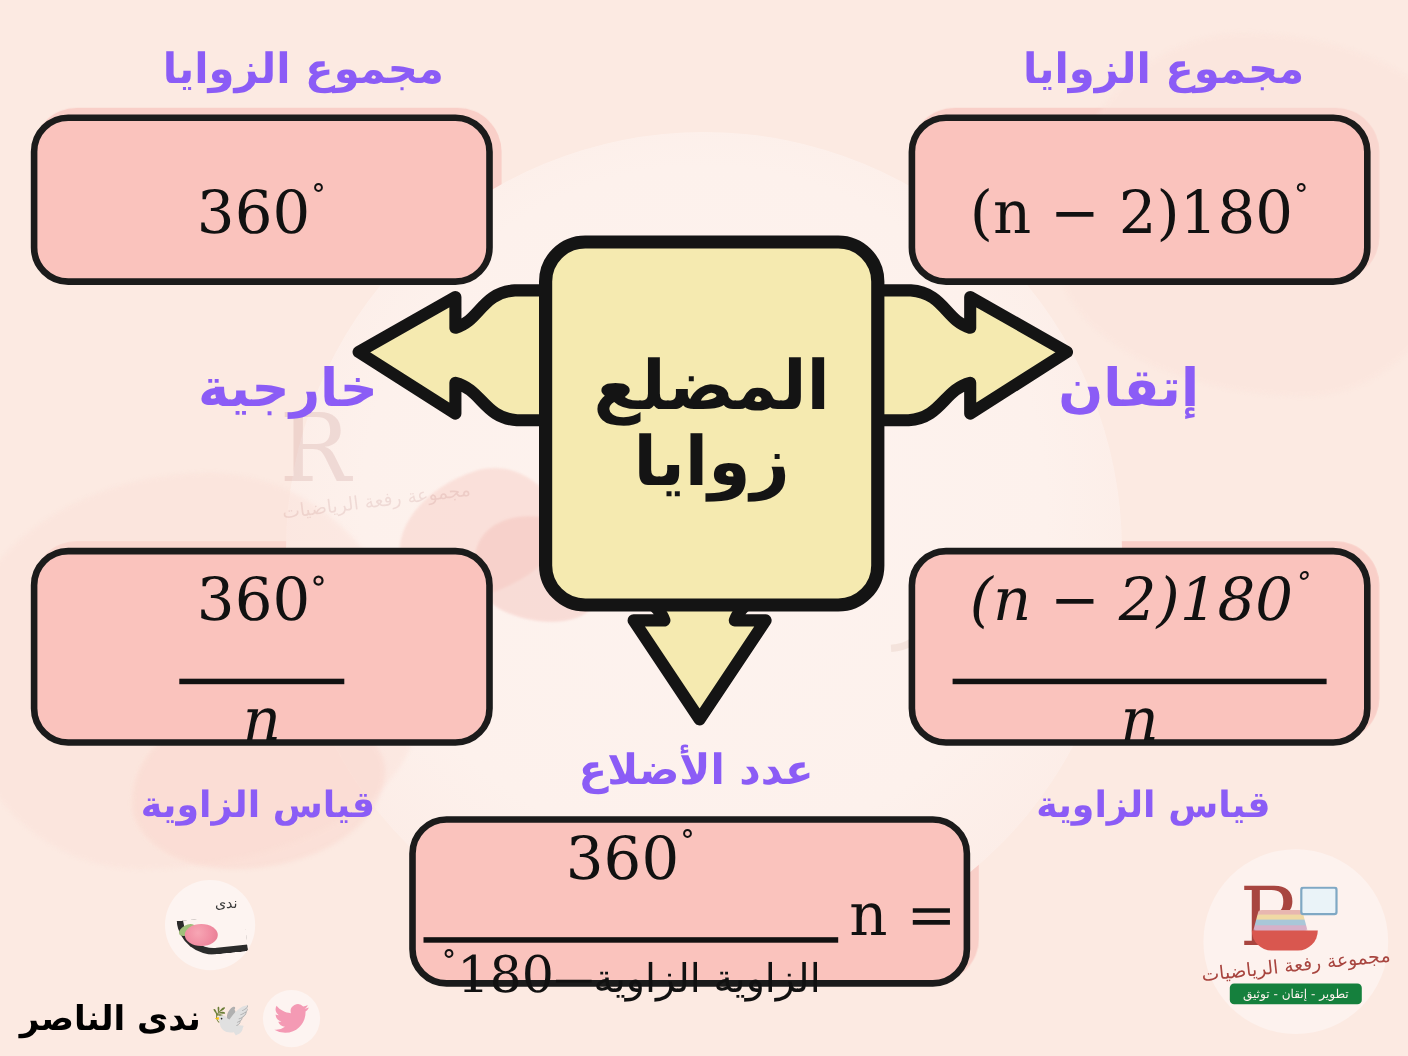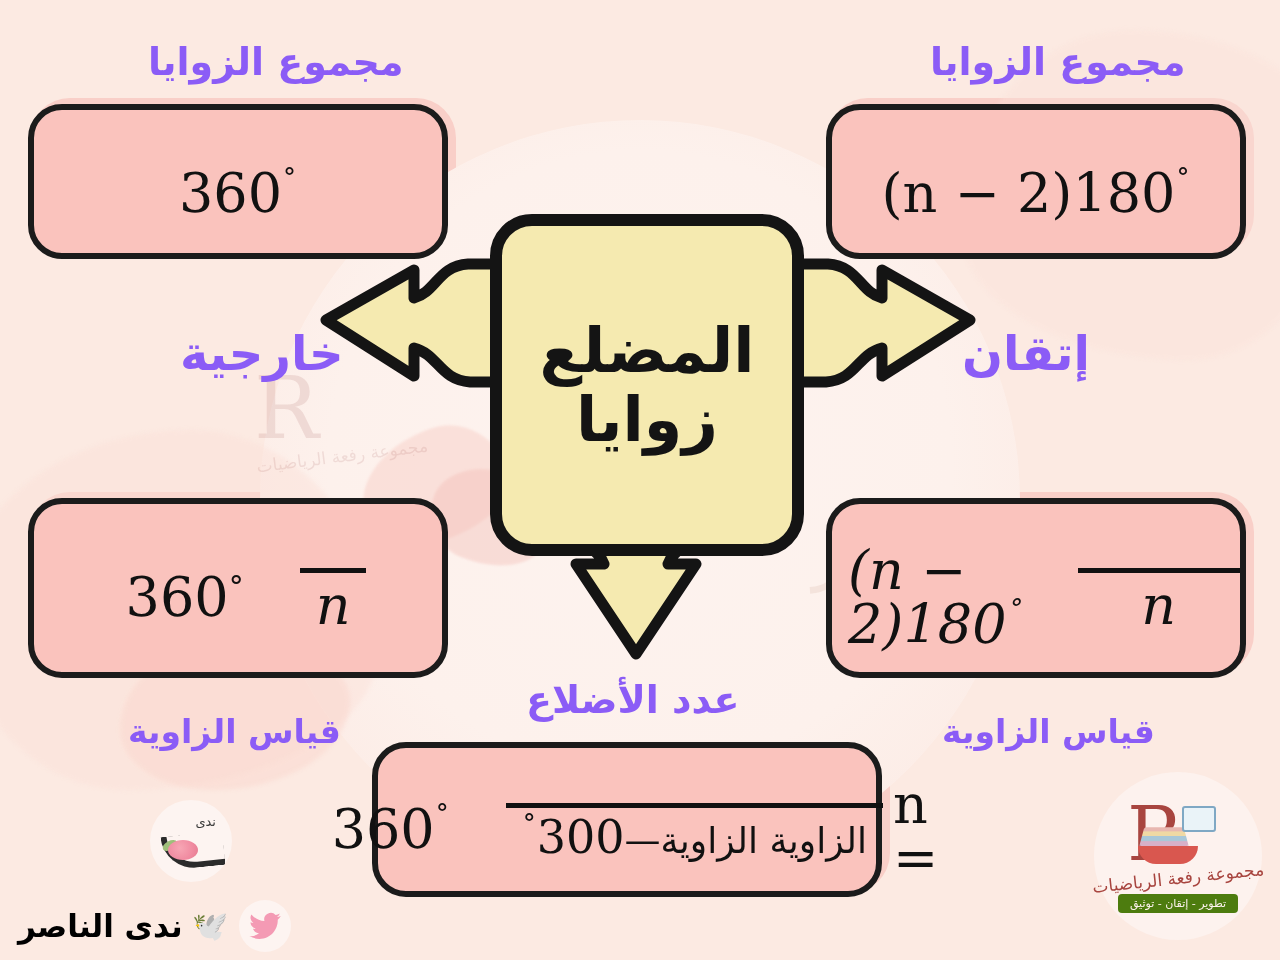--- a/index.html
+++ b/index.html
@@ -76,21 +76,21 @@
     background:#f9cfc8;border-radius:40px;z-index:-1;
   }
 
   
   .math{
     font-family:"DejaVu Serif","Liberation Serif",serif;
     font-size:54px;line-height:1;color:#111;direction:ltr;margin-top:24px;
   }
   .math .it{font-style:italic;}
   .deg{font-size:30px;vertical-align:super;line-height:0;}
-  .frac{display:inline-flex;flex-direction:row;align-items:center;direction:ltr;gap:40px;}
+  .frac{display:inline-flex;flex-direction:column;align-items:center;direction:ltr;gap:40px;}
   .frac .num{padding:0 16px 4px;}
   .frac .den{padding:6px 16px 0;border-top:5px solid #111;width:100%;box-sizing:border-box;text-align:center;}
 
   
   .outer-label{
     position:absolute;font-size:38px;font-weight:bold;color:#8b5cf6;
     font-family:"DejaVu Sans","Liberation Sans",sans-serif;white-space:nowrap;
   }
 
   
@@ -181,21 +181,21 @@
     border-radius:3px;background:#eaf3f8;
   }
   #brand-logo .hand{
     position:absolute;left:14px;top:44px;width:60px;height:18px;background:#d9574f;
     border-radius:0 0 30px 30px;
   }
   #brand-logo .brand-name{
     font-size:17px;color:#a8453f;margin-top:4px;transform:rotate(-6deg);white-space:nowrap;
   }
   #brand-logo .brand-badge{
-    margin-top:6px;font-size:11px;color:#fdf2ee;background:#4d7c0f;
+    margin-top:6px;font-size:11px;color:#fdf2ee;background:#15803d;
     padding:3px 12px;border-radius:4px;white-space:nowrap;
   }
 </style>
 </head>
 <body>
 
 <div id="bg-circle"></div>
 <div id="bg-blob-left"></div>
 <div id="bg-blob-right"></div>
 <div id="bg-petal-1"></div>
@@ -258,21 +258,21 @@
   </span>
 </div>
 <div class="outer-label" id="label-meas-right">قياس الزاوية</div>
 
 <div class="outer-label" id="label-sides">عدد الأضلاع</div>
 <div class="card" id="card-sides">
   <span class="math it" style="margin-left:10px;">n =</span>
   <span class="math frac">
     <span class="num"><span>360</span><span class="deg">˚</span></span>
     <span class="den" style="direction:rtl;font-size:36px;white-space:nowrap;font-family:'DejaVu Sans','Liberation Sans',sans-serif;">
-      <span>الزاوية الزاوية</span><span>—</span><span style="font-family:'DejaVu Serif','Liberation Serif',serif;font-size:46px;">300</span><span class="deg">˚</span>
+      <span>الزاوية الزاوية</span><span>—</span><span style="font-family:'DejaVu Serif','Liberation Serif',serif;font-size:46px;">180</span><span class="deg">˚</span>
     </span>
   </span>
 </div>
 
 <div id="credit-logo-circle">
   <span class="nd-name">ندى</span>
   <span class="nd-swoosh"></span>
   <span class="nd-leaf"></span>
   <span class="nd-flower"></span>
 </div>

